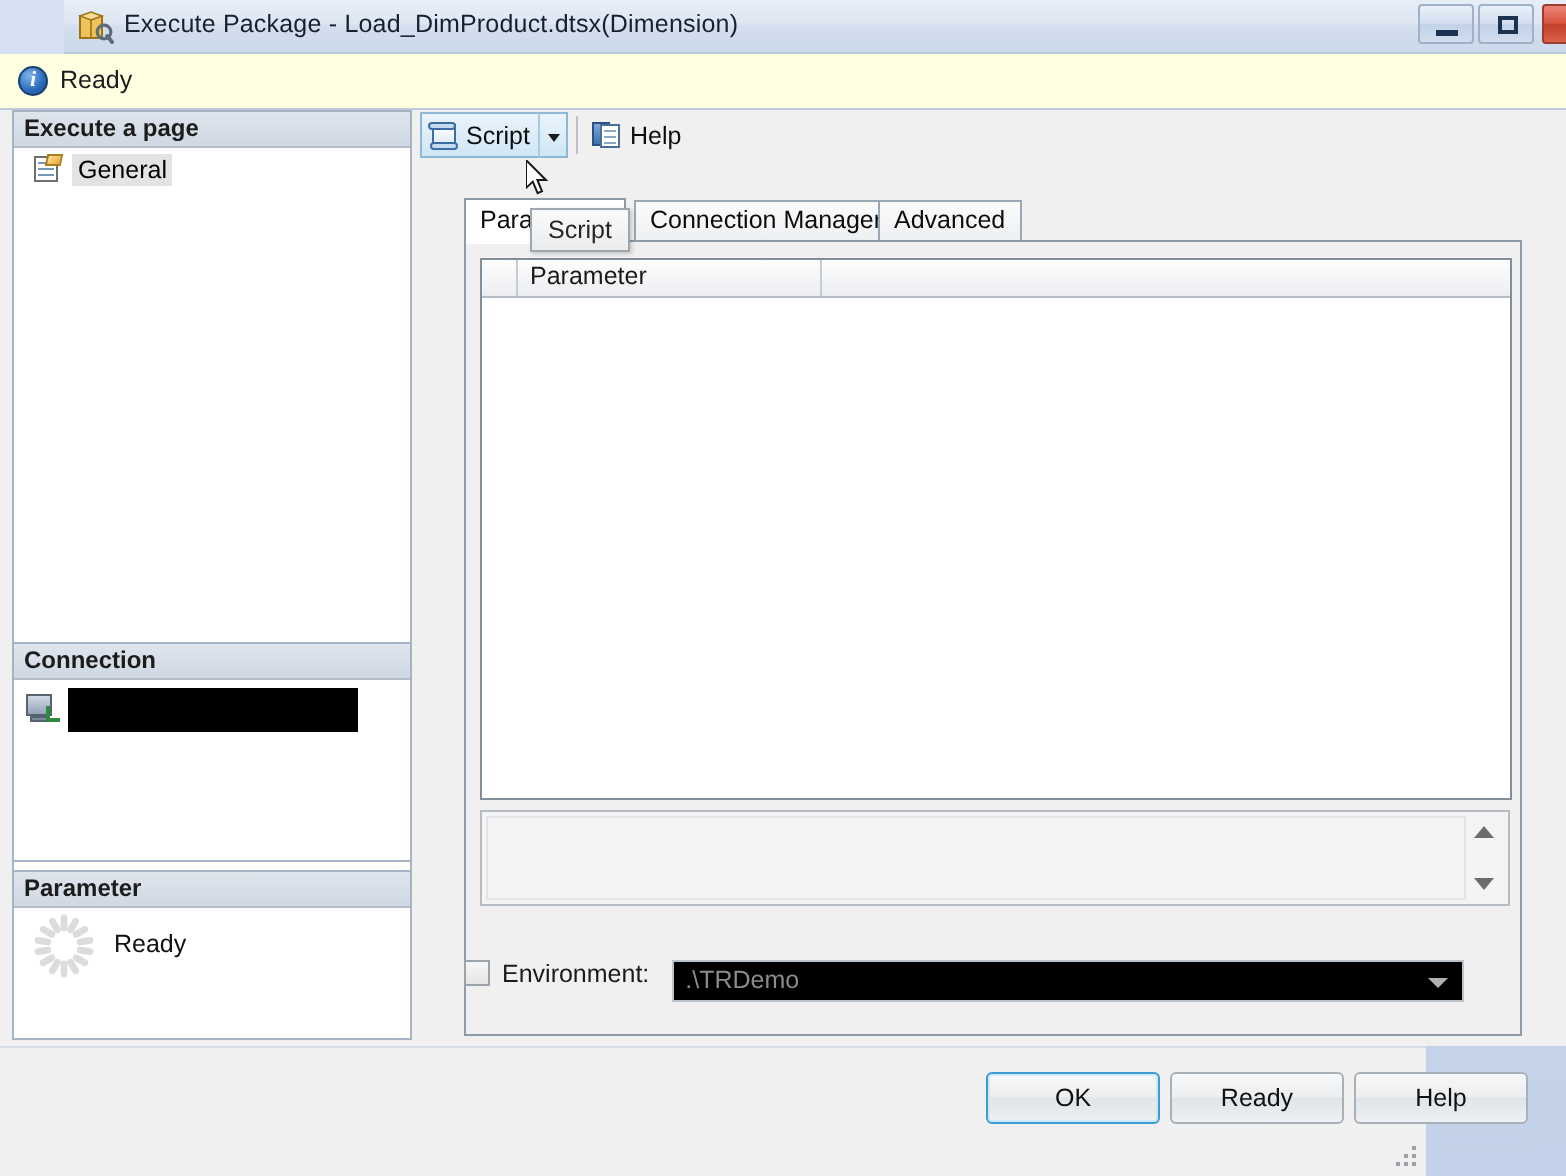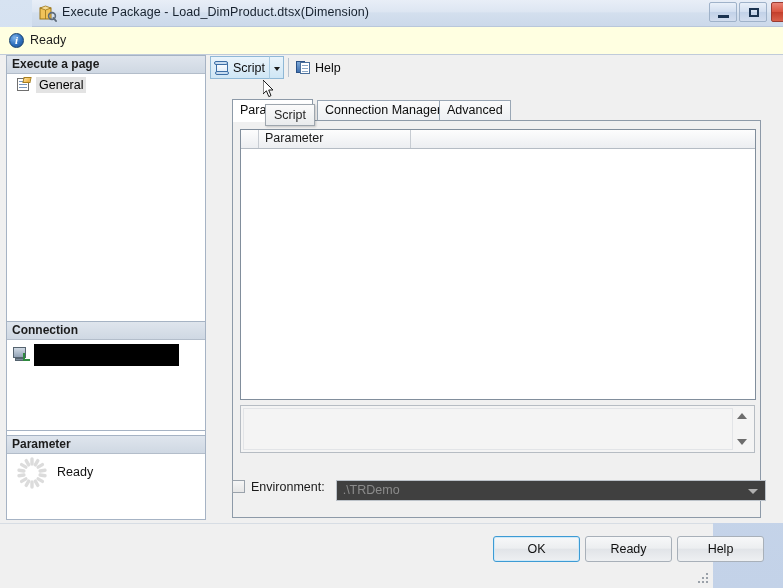--- a/index.html
+++ b/index.html
@@ -550,22 +550,22 @@
   }
   #env-label {
     margin-left: 6px;
     font-size: 12.5px;
     color: #1a1a1a;
     white-space: nowrap;
   }
   #env-select {
     position: relative;
     margin-left: 11px;
-    width: 430px; height: 21px;
-    background: #404040;
+    width: 396px; height: 21px;
+    background: #000000;
     border: 1px solid #bcc2c9;
     box-sizing: border-box;
     cursor: default;
   }
   #env-value {
     position: absolute;
     left: 6px; top: 2px;
     font-size: 12.5px;
     color: #8b8b8b;
   }

